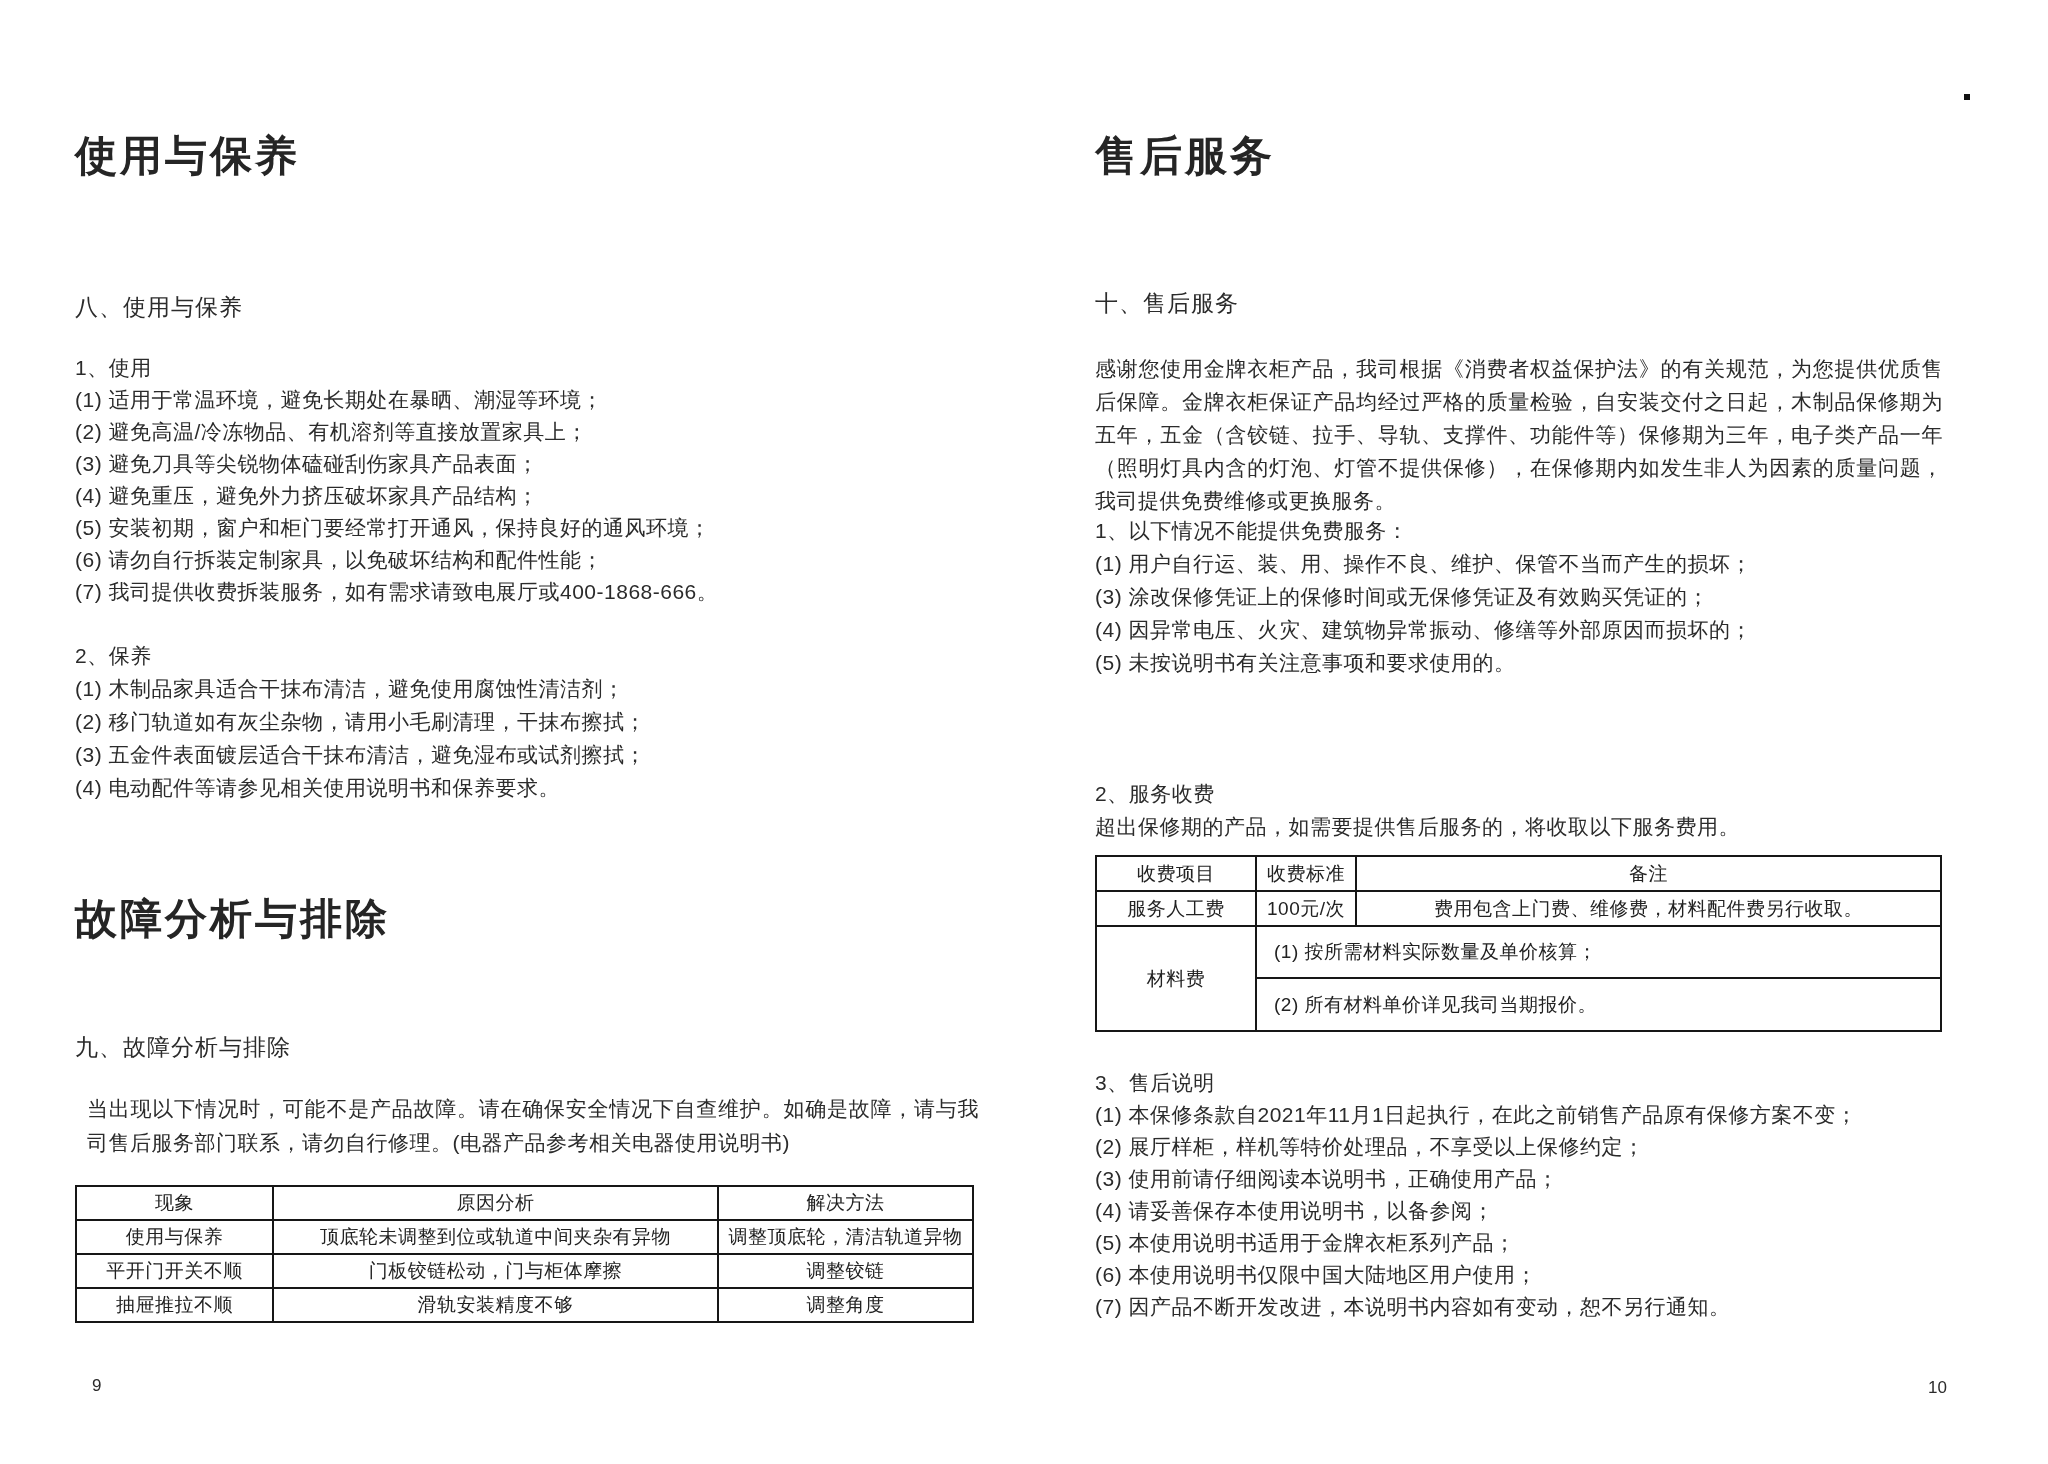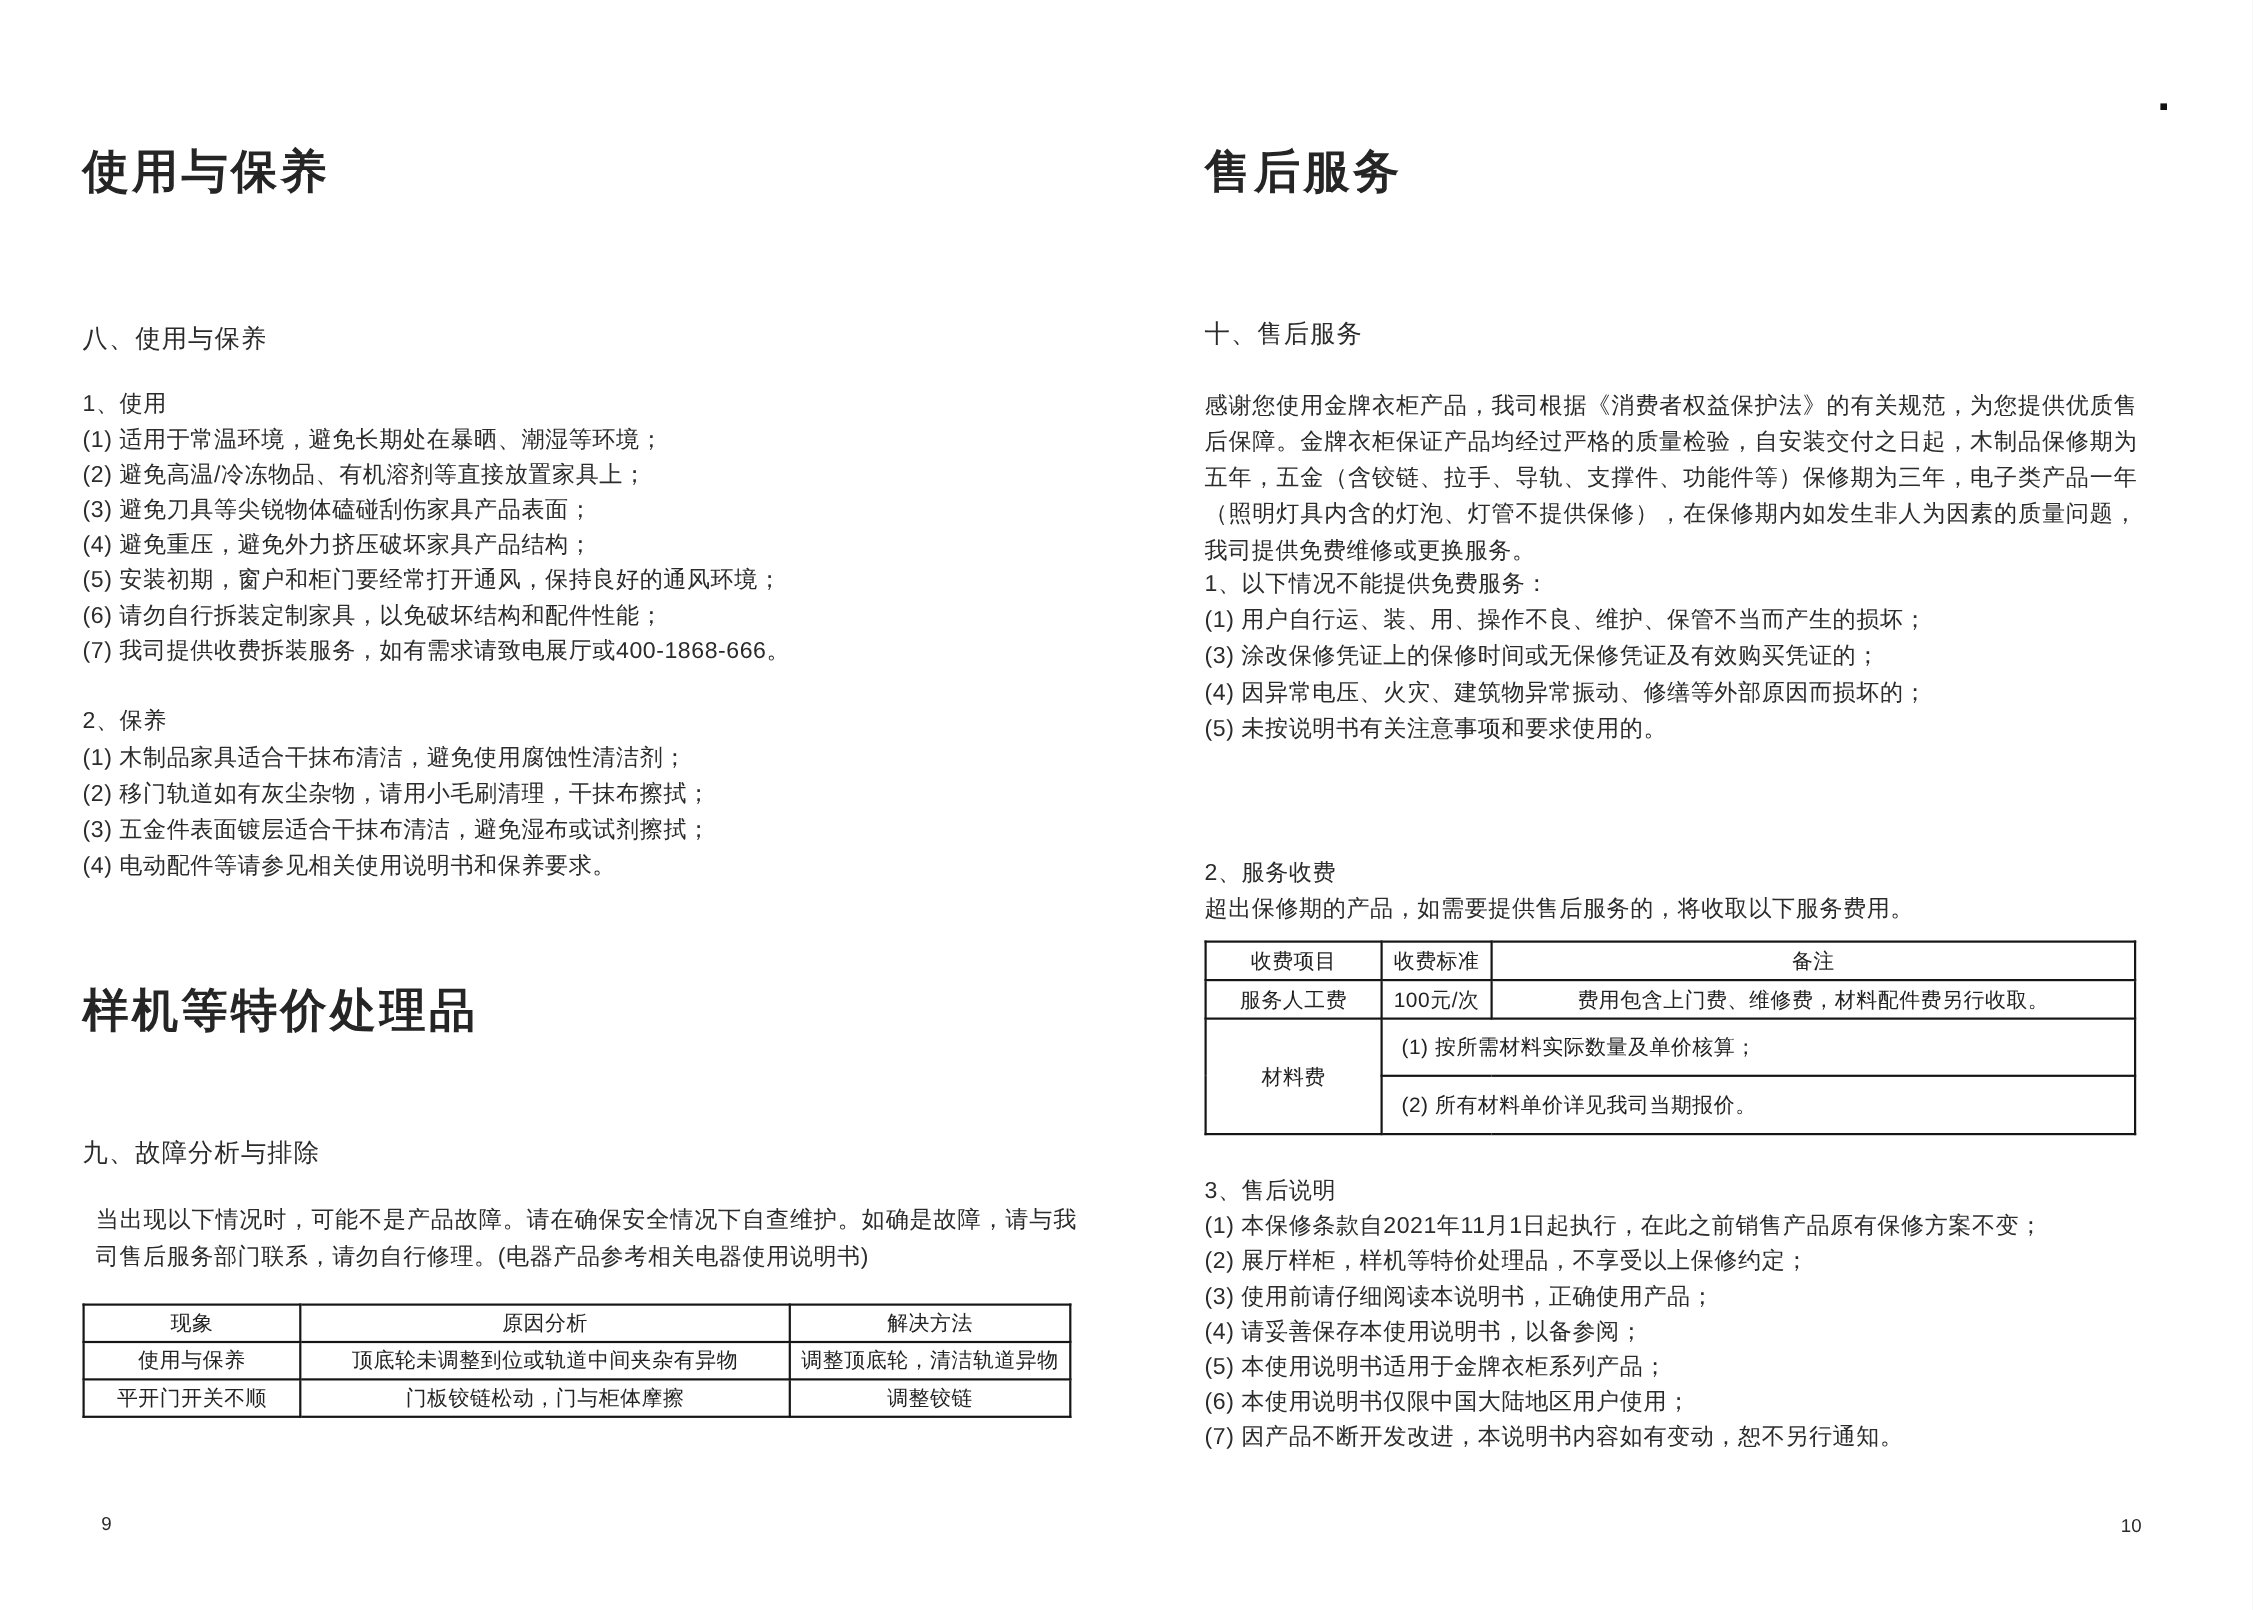--- a/index.html
+++ b/index.html
@@ -77,21 +77,21 @@
     </div>
 
     <div class="abs body-block" style="left:75px; top:639px; line-height:33px;">
       <div class="line">2、保养</div>
       <div class="line">(1) 木制品家具适合干抹布清洁，避免使用腐蚀性清洁剂；</div>
       <div class="line">(2) 移门轨道如有灰尘杂物，请用小毛刷清理，干抹布擦拭；</div>
       <div class="line">(3) 五金件表面镀层适合干抹布清洁，避免湿布或试剂擦拭；</div>
       <div class="line">(4) 电动配件等请参见相关使用说明书和保养要求。</div>
     </div>
 
-    <div class="abs doc-title" style="left:75px; top:896px;">样机等特价处理品</div>
+    <div class="abs doc-title" style="left:75px; top:896px;">故障分析与排除</div>
 
     <div class="abs sec-heading" style="left:75px; top:1032px;">九、故障分析与排除</div>
 
     <div class="abs body-block para" style="left:75px; top:1092px; width:892px; line-height:34px;margin-left:12px;">当出现以下情况时，可能不是产品故障。请在确保安全情况下自查维护。如确是故障，请与我司售后服务部门联系，请勿自行修理。(电器产品参考相关电器使用说明书)</div>
 
     <table class="tbl abs" style="left:75px; top:1185px; width:897px;">
       <colgroup>
           <col style="width:197px">
           <col style="width:445px">
           <col style="width:255px">
@@ -104,20 +104,25 @@
       </tr>
       <tr style="height:34px">
         <td>使用与保养</td>
         <td>顶底轮未调整到位或轨道中间夹杂有异物</td>
         <td>调整顶底轮，清洁轨道异物</td>
       </tr>
       <tr style="height:34px">
         <td>平开门开关不顺</td>
         <td>门板铰链松动，门与柜体摩擦</td>
         <td>调整铰链</td>
+      </tr>
+      <tr style="height:34px">
+        <td>抽屉推拉不顺</td>
+        <td>滑轨安装精度不够</td>
+        <td>调整角度</td>
       </tr>
     </tbody>
       </table>
 
     <div class="abs page-num" style="left:92px; top:1376px;">9</div>
   </div>
 
   <div>
 
     <div class="abs doc-title" style="left:1095px; top:133px;">售后服务</div>

